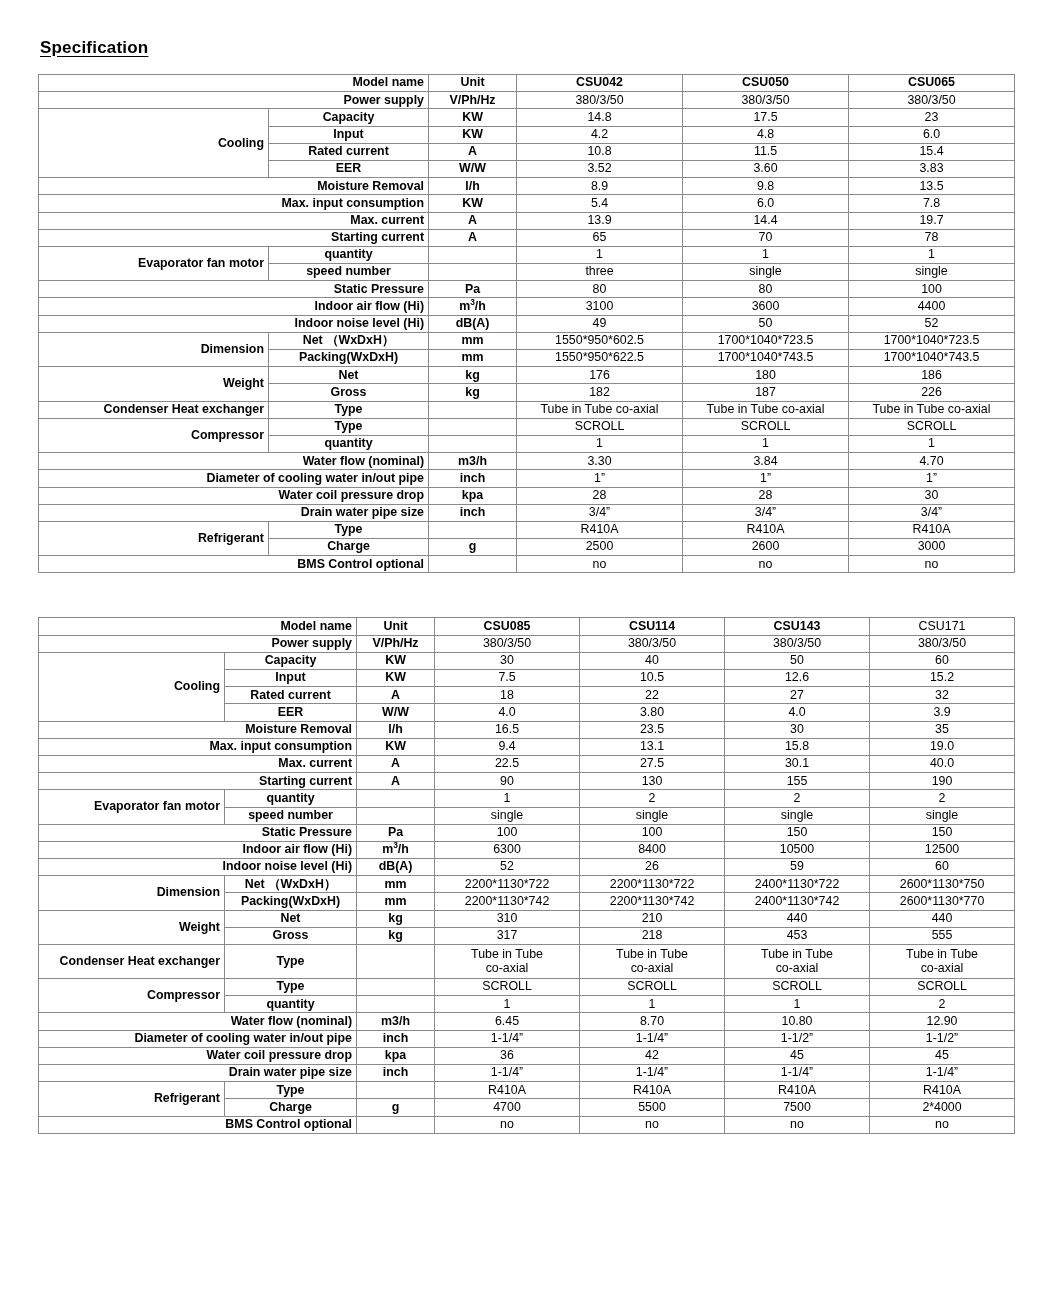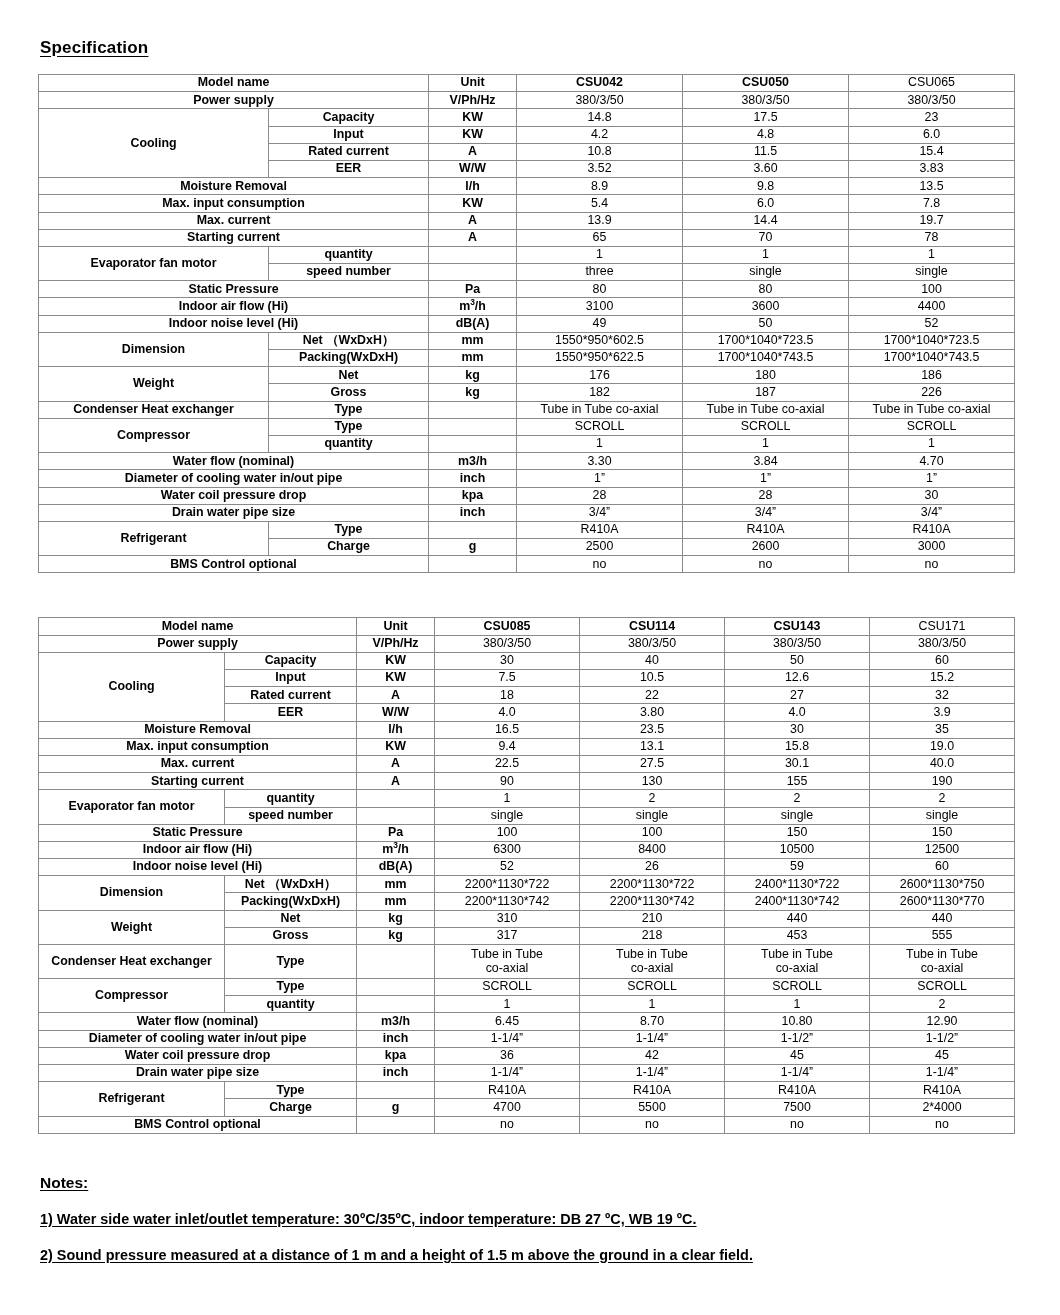--- a/index.html
+++ b/index.html
@@ -46,21 +46,21 @@
     line-height: 1.08;
     height: 17.2px;
     vertical-align: middle;
     white-space: nowrap;
     overflow: hidden;
   }
 
   
   td.rowlabel {
     font-weight: bold;
-    text-align: center;
+    text-align: right;
     padding-left: 8px;
     margin-left: 30px;
   }
   td.sublabel {
     font-weight: bold;
     text-align: center;
     padding-left: 10px;
   }
   td.unit {
     font-weight: bold;
@@ -114,21 +114,21 @@
       <col style="width:166px">
       <col style="width:166px">
       <col style="width:166px">
     </colgroup>
     <tbody id="table1-body">
         <tr>
           <td class="rowlabel" colspan="2">Model name</td>
           <td class="unit">Unit</td>
           <td class="val" style="font-weight: bold;">CSU042</td>
           <td class="val" style="font-weight: bold;">CSU050</td>
-          <td class="val" style="font-weight: normal;">CSU065</td>
+          <td class="val" style="font-weight: bold;">CSU065</td>
         </tr>
         <tr>
           <td class="rowlabel" colspan="2">Power supply</td>
           <td class="unit">V/Ph/Hz</td>
           <td class="val">380/3/50</td>
           <td class="val">380/3/50</td>
           <td class="val">380/3/50</td>
         </tr>
         <tr>
           <td class="rowlabel" rowspan="4">Cooling</td>
@@ -577,19 +577,14 @@
           <td class="rowlabel" colspan="2">BMS Control optional</td>
           <td class="unit"></td>
           <td class="val">no</td>
           <td class="val">no</td>
           <td class="val">no</td>
           <td class="val">no</td>
         </tr>
       </tbody>
   </table>
 
-  <div class="notes">
-    <div class="note-head">Notes:</div>
-    <div class="note-line">1) Water side water inlet/outlet temperature: 30ºC/35ºC, indoor temperature: DB 27 ºC, WB 19 ºC.</div>
-    <div class="note-line">2) Sound pressure measured at a distance of 1 m and a height of 1.5 m above the ground in a clear field.</div>
-  </div>
 
 </div>
 
 </body></html>

